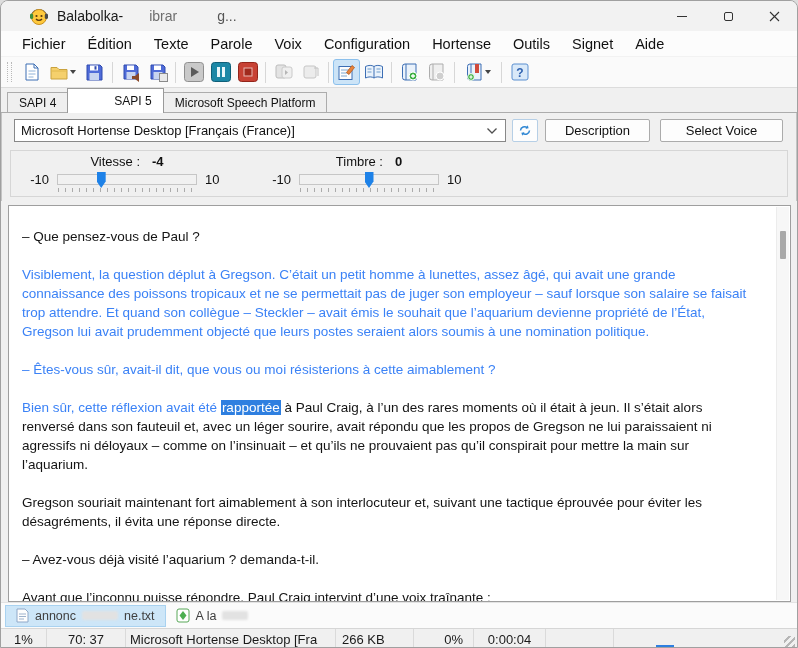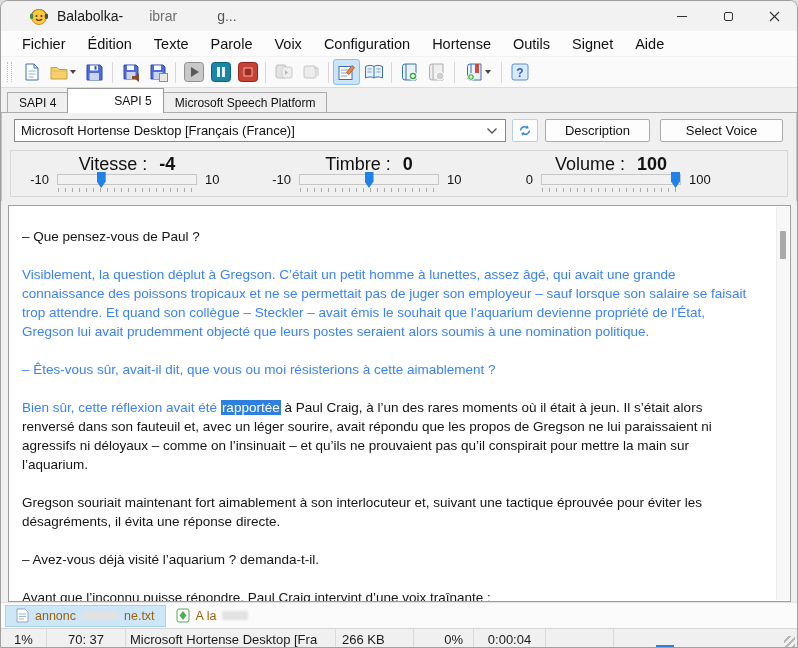--- a/index.html
+++ b/index.html
@@ -44,21 +44,21 @@
   .voice-row { position:absolute; top:6px; left:12px; right:12px; height:23px; display:flex; align-items:center; }
   .combo { width:492px; height:23px; background:#FFF; border:1px solid #888; display:flex; align-items:center; padding:0 7px 0 6px; font-size:13px; color:#111; }
   .combo-text { flex:1; white-space:nowrap; overflow:hidden; }
   .refresh-btn { width:26px; height:23px; margin-left:6px; background:#FDFDFD; border:1px solid #B6CFE6; border-radius:2px; display:flex; align-items:center; justify-content:center; }
   .btn { background:#FDFDFD; border:1px solid #ABABAB; border-radius:2px; font-size:13px; color:#111; height:23px; display:flex; align-items:center; justify-content:center; }
   .btn-desc { width:105px; margin-left:7px; }
   .btn-voice { width:123px; margin-left:10px; }
 
   .slider-box { position:absolute; left:8px; right:8px; top:37px; height:47px; border:1px solid #D6D6D6; display:flex; padding:3px 0 0 10px; gap:30px; }
   .slider { width:212px; }
-  .slider-caption { text-align:center; font-size:18px; height:17px; color:#111; }
+  .slider-caption { text-align:center; font-size:13px; height:17px; color:#111; }
   .slider-caption b { margin-left:12px; }
   .slider-row { display:flex; align-items:center; margin-top:1px; font-size:13px; color:#111; }
   .minlab { width:28px; text-align:right; margin-right:8px; }
   .maxlab { width:28px; margin-left:8px; }
   .track { flex:1; height:11px; background:#F1F1F1; border:1px solid #C6C6C6; position:relative; }
   .track::after { content:""; position:absolute; left:0; right:0; top:13px; height:4px;
                   background:repeating-linear-gradient(to right,#ABABAB 0 1px,transparent 1px 7px); }
   .thumb { position:absolute; top:-3px; width:9px; height:16px; background:#1E82E8;
            clip-path:polygon(0 0,100% 0,100% 60%,50% 100%,0 60%); }
 
@@ -66,21 +66,21 @@
   .editor { height:397px; margin:4px 6px 0 7px; background:#FFF; border:1px solid #9E9E9E; position:relative;
             padding:21px 34px 0 13px; overflow:hidden; font-size:13.5px; line-height:19px; color:#141414; }
   .editor p { margin:0 0 19px; }
   .blue { color:#3b82f6; }
   .hl { background:#2E7FE0; color:#FFF; padding:0 1px; }
   .vscroll { position:absolute; top:1px; right:1px; bottom:1px; width:13px; background:#F7F7F7; border-left:1px solid #ECECEC; }
   .vthumb { position:absolute; top:24px; left:3px; width:6px; height:28px; background:#A9A9A9; border-radius:1px; }
 
   
   .doctabs { height:26px; background:#FBFBFB; border-top:1px solid #E3E3E3; display:flex; align-items:center; padding-left:4px; }
-  .dtab { height:22px; display:flex; align-items:center; gap:6px; padding:0 10px; font-size:12.5px; color:#a16207; }
+  .dtab { height:22px; display:flex; align-items:center; gap:6px; padding:0 10px; font-size:12.5px; color:#404040; }
   .dtab.active { background:#CDE6F8; border:1px solid #A9D2F0; }
   .redact { display:inline-block; width:36px; height:9px; border-radius:2px; background:#E2E2E2; filter:blur(1px); }
   .redact.sm { width:26px; }
 
   
   .statusbar { height:21px; background:#F0F0F0; border-top:1px solid #D6D6D6; display:flex; align-items:stretch; font-size:13px; color:#1A1A1A; position:relative; }
   .seg { display:flex; align-items:center; justify-content:center; border-right:1px solid #DADADA; padding:0 4px; white-space:nowrap; overflow:hidden; }
   .s1{width:46px;} .s2{width:79px;} .s3{width:210px; justify-content:flex-start;} .s4{width:78px; justify-content:flex-start; padding-left:6px;}
   .s5{width:60px; justify-content:flex-end; padding-right:10px;} .s6{width:72px;} .s7{width:68px;} .s8{flex:1; border-right:none;}
   .grip-dots { position:absolute; right:2px; bottom:2px; width:11px; height:11px; opacity:.75;
@@ -325,30 +325,20 @@
       <div class="slider">
         <div class="slider-caption"><span>Timbre :</span><b>0</b></div>
         <div class="slider-row">
           <span class="minlab">-10</span>
           <div class="track">
               <div class="thumb" style="left: calc(50% - 4.5px);"></div>
             </div>
           <span class="maxlab">10</span>
         </div>
       </div>
-      <div class="slider">
-        <div class="slider-caption"><span>Volume :</span><b>100</b></div>
-        <div class="slider-row">
-          <span class="minlab">0</span>
-          <div class="track">
-              <div class="thumb" style="left: calc(100% - 9px);"></div>
-            </div>
-          <span class="maxlab">100</span>
-        </div>
-      </div>
     </div>
   </div>
 
   <div class="editor">
     <p>– Que pensez-vous de Paul ?</p>
     <p class="blue">Visiblement, la question déplut à Gregson. C’était un petit homme à lunettes, assez âgé, qui avait une grande connaissance des poissons tropicaux et ne se permettait pas de juger son employeur – sauf lorsque son salaire se faisait trop attendre. Et quand son collègue – Steckler – avait émis le souhait que l’aquarium devienne propriété de l’État, Gregson lui avait prudemment objecté que leurs postes seraient alors soumis à une nomination politique.</p>
     <p class="blue">– Êtes-vous sûr, avait-il dit, que vous ou moi résisterions à cette aimablement ?</p>
     <p><span class="blue">Bien sûr, cette réflexion avait été </span><span class="hl">rapportée</span><span> à Paul Craig, à l’un des rares moments où il était à jeun. Il s’était alors renversé dans son fauteuil et, avec un léger sourire, avait répondu que les propos de Gregson ne lui paraissaient ni agressifs ni déloyaux – comme on l’insinuait – et qu’ils ne prouvaient pas qu’il conspirait pour mettre la main sur l’aquarium.</span></p>
     <p>Gregson souriait maintenant fort aimablement à son interlocuteur et, suivant une tactique éprouvée pour éviter les désagréments, il évita une réponse directe.</p>
     <p>– Avez-vous déjà visité l’aquarium ? demanda-t-il.</p>

